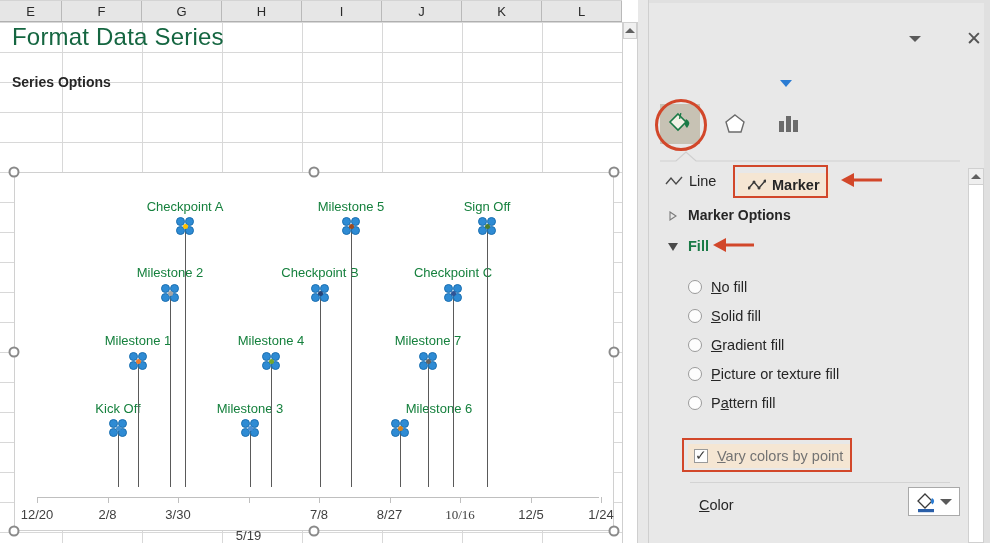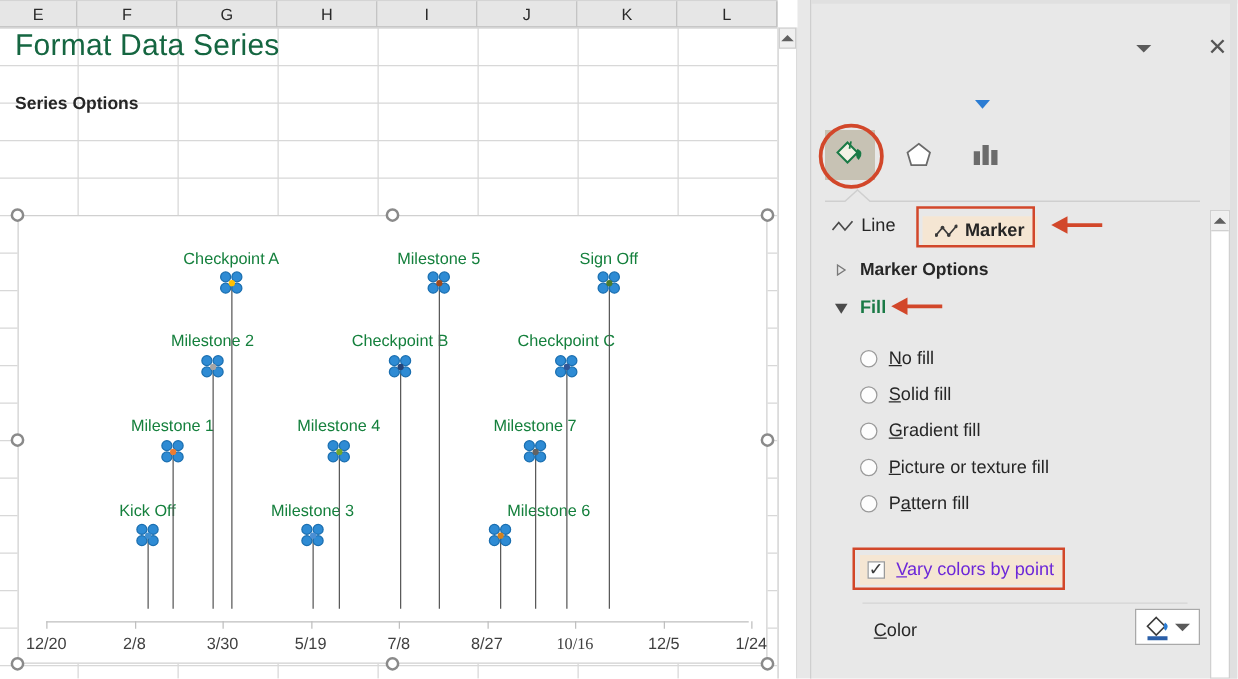--- a/index.html
+++ b/index.html
@@ -180,21 +180,21 @@
   }
   .radio.on::after {
     content: ''; position: absolute; left: 3px; top: 3px; width: 6px; height: 6px;
     border-radius: 50%; background: #3c3c3c;
   }
   .acc { text-decoration: underline; }
 
   .vary-row {
     position: absolute; left: 688px; top: 444px;
     display: flex; align-items: center; gap: 9px;
-    font-size: 14.5px; color: #6d28d9;
+    font-size: 14.5px; color: #737373;
     background: #f5e6d3; padding: 4px 8px 4px 6px;
   }
   .checkbox {
     width: 14px; height: 14px; background: #fdfdfd; border: 1px solid #9a9a9a;
     position: relative; flex: 0 0 auto;
   }
   .checkbox.on::after {
     content: '✓'; position: absolute; left: 0px; top: -4px;
     font-size: 14px; color: #3c3c3c; line-height: 18px;
   }
@@ -279,21 +279,21 @@
 
     <div class="chart">
       <div class="plot" id="plot">
           <div class="tick" style="left: 22px;"></div>
           <div class="tick-label" style="left: 22px;">12/20</div>
           <div class="tick" style="left: 92.5px;"></div>
           <div class="tick-label" style="left: 92.5px;">2/8</div>
           <div class="tick" style="left: 163px;"></div>
           <div class="tick-label" style="left: 163px;">3/30</div>
           <div class="tick" style="left: 233.5px;"></div>
-          <div class="tick-label" style="left: 233.5px;">5/19</div>
+          <div class="tick-label" style="left: 233.5px; margin-top: 21px;">5/19</div>
           <div class="tick" style="left: 304px;"></div>
           <div class="tick-label" style="left: 304px;">7/8</div>
           <div class="tick" style="left: 374.5px;"></div>
           <div class="tick-label" style="left: 374.5px;">8/27</div>
           <div class="tick" style="left: 445px;"></div>
           <div class="tick-label" style="left: 445px; font-family: Liberation Serif, serif;">10/16</div>
           <div class="tick" style="left: 515.5px;"></div>
           <div class="tick-label" style="left: 516px; text-align: center;">12/5</div>
           <div class="tick" style="left: 586px;"></div>
           <div class="tick-label" style="left: 586px;">1/24</div>

